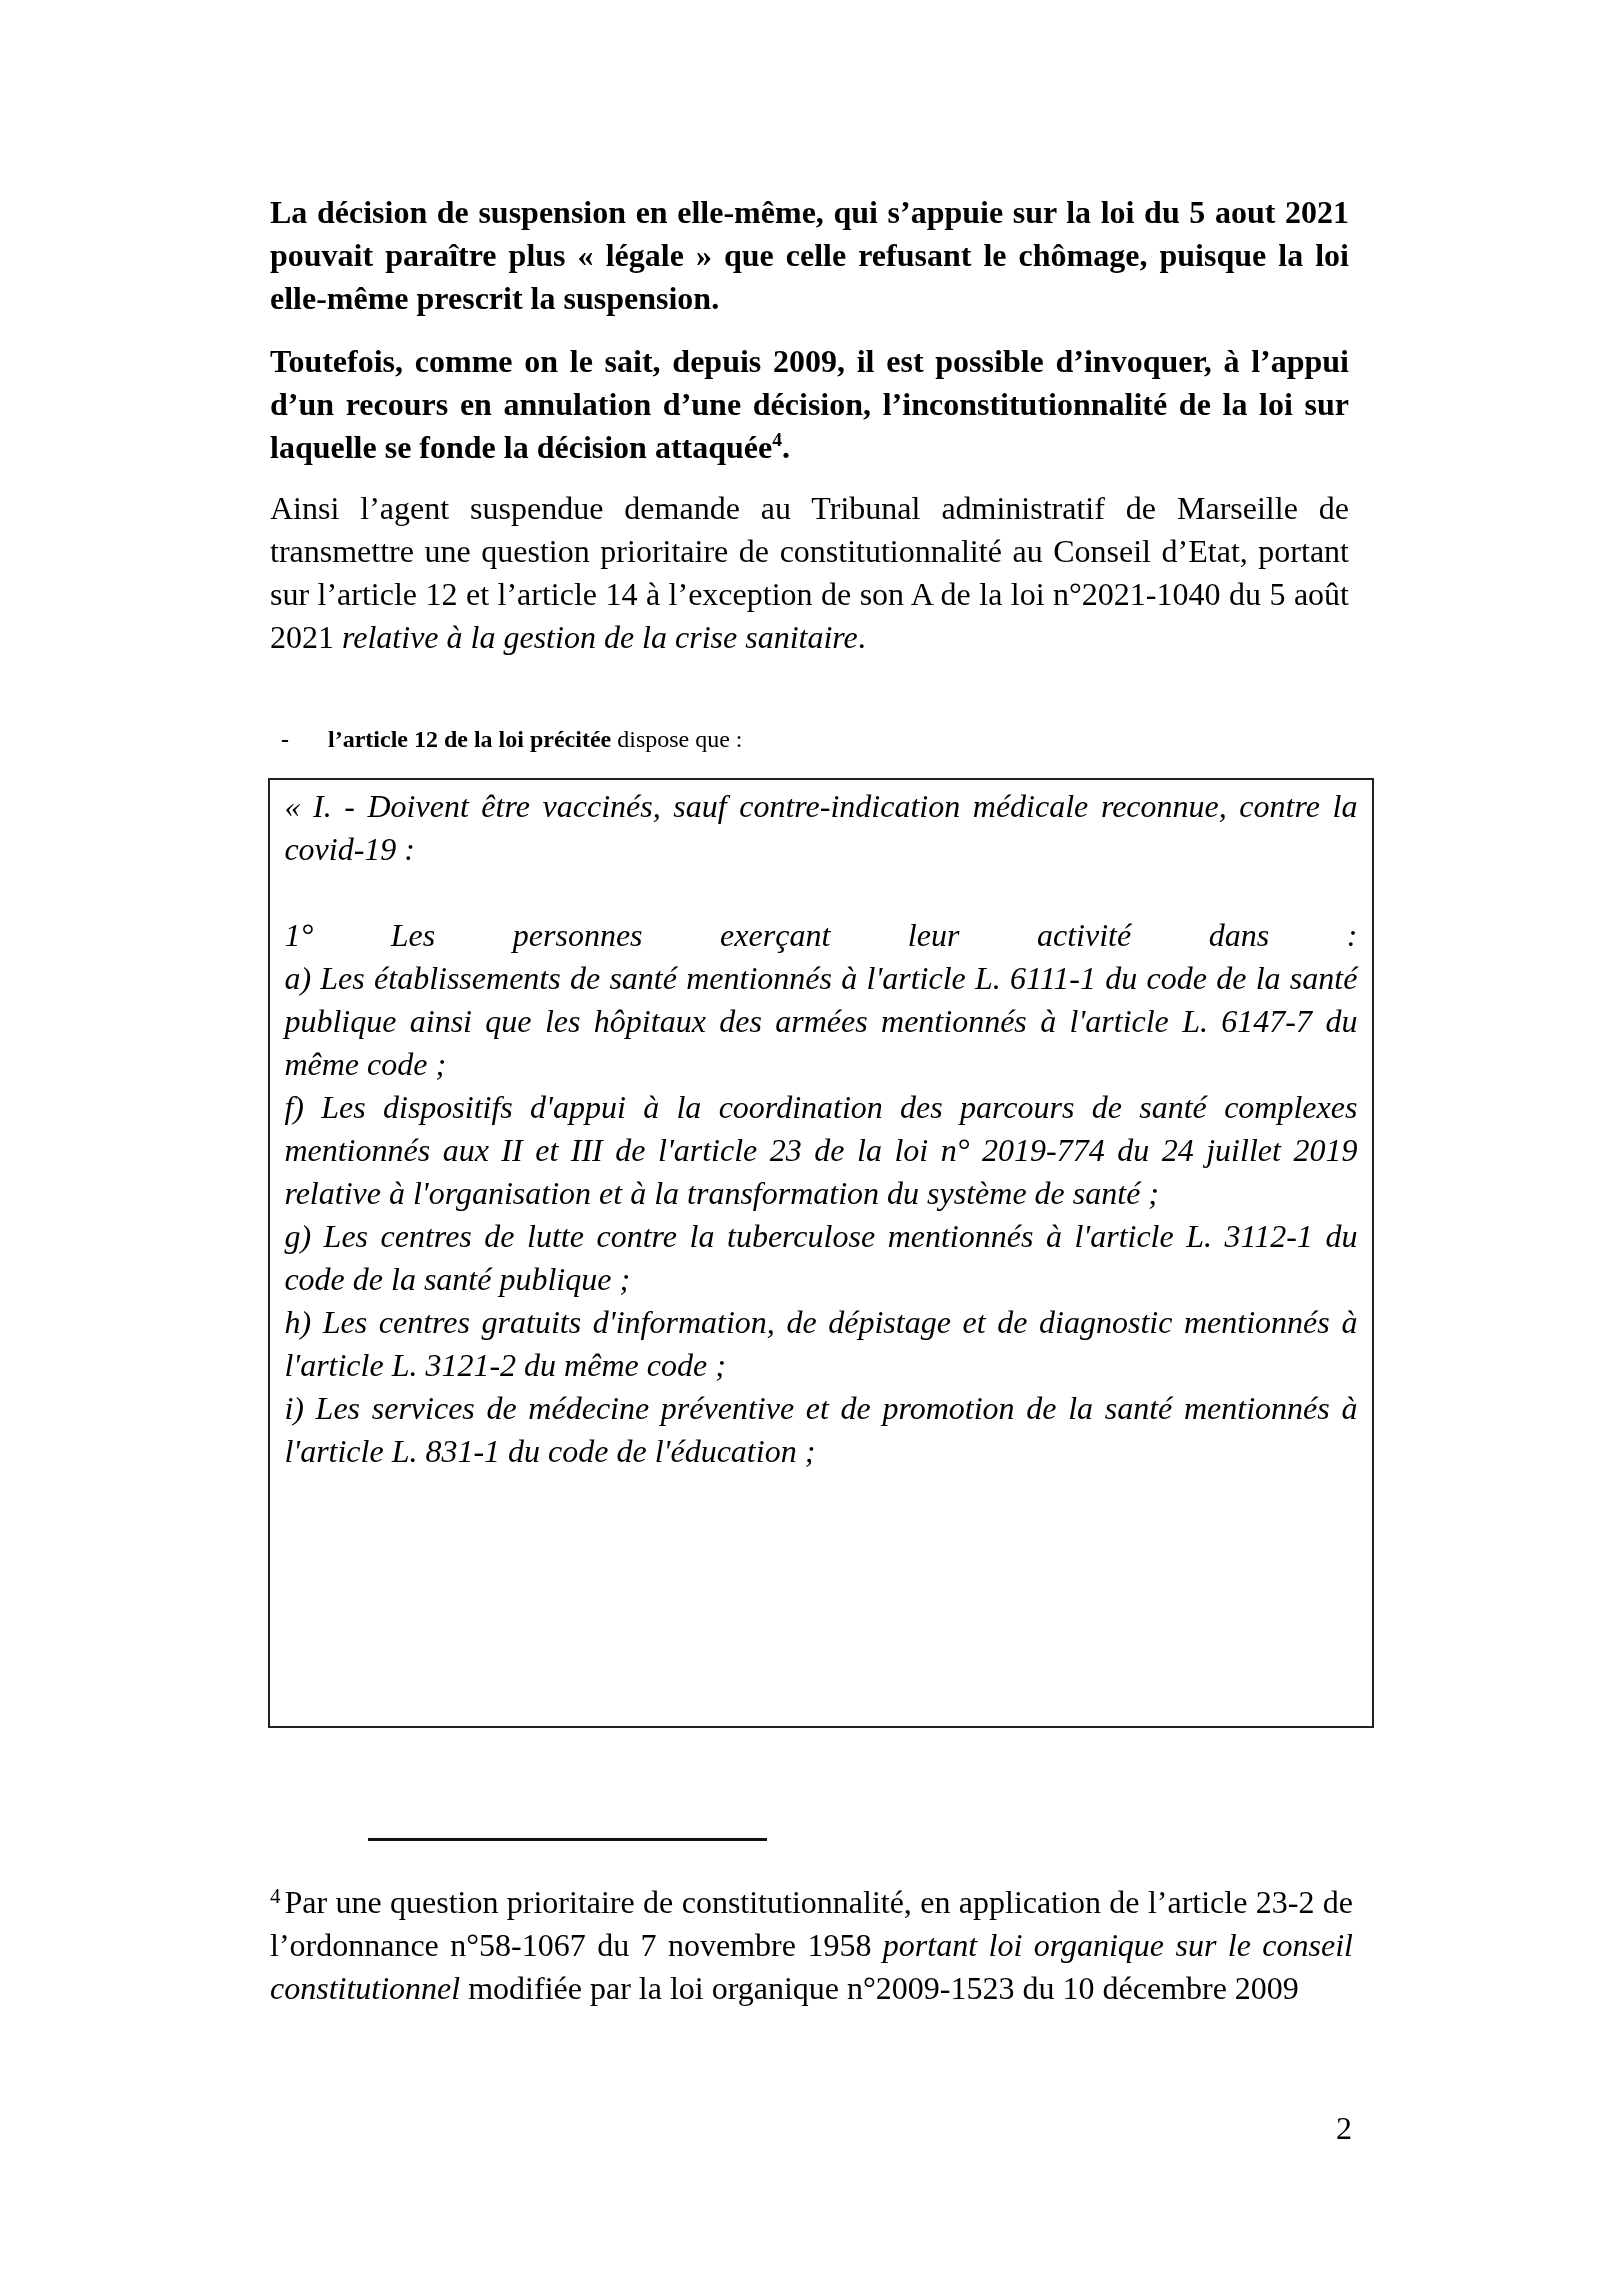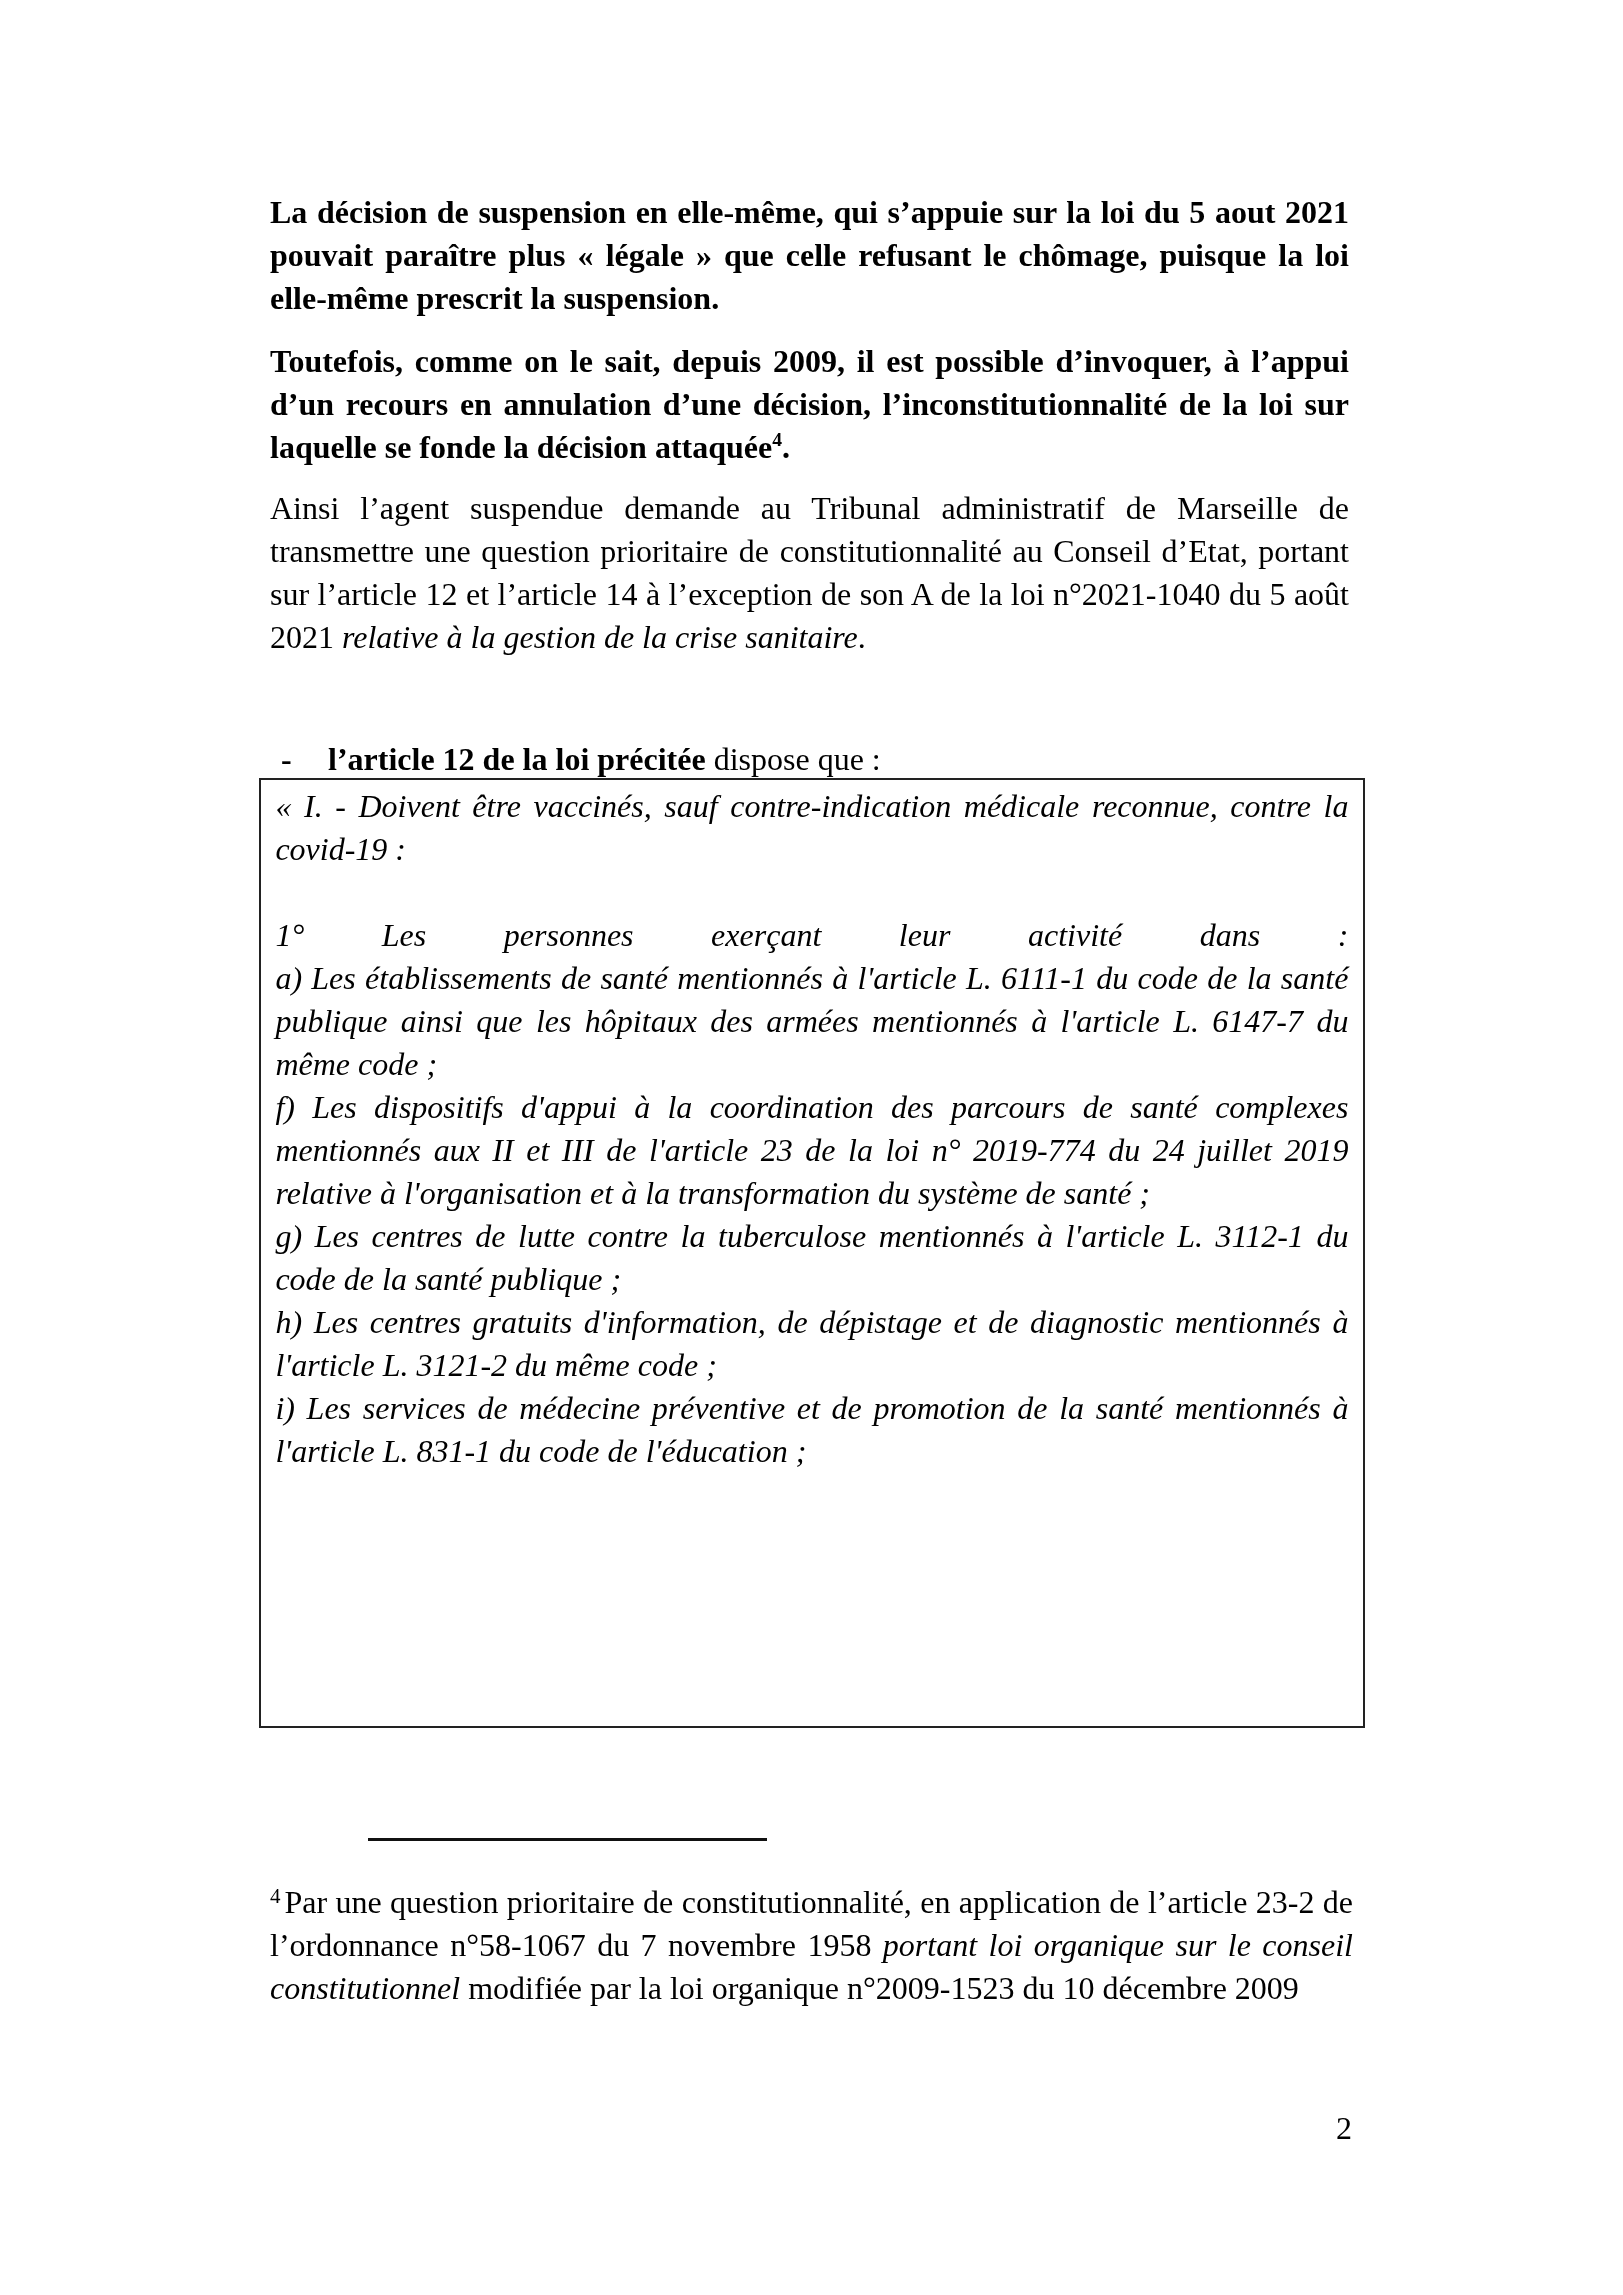--- a/index.html
+++ b/index.html
@@ -7,23 +7,23 @@
          font-family: "Liberation Serif", "DejaVu Serif", serif; color: #000; }
   .page { position: absolute; left: 0; top: 0; width: 1303px; height: 2295px; }
   .block { position: absolute; left: 270px; width: 1079px; font-size: 32px; line-height: 43px; text-align: justify; }
   .bold { font-weight: bold; }
   p { margin: 0; }
   .justify-last { text-align-last: justify; }
   sup { font-size: 19.6px; line-height: 0; vertical-align: super; }
   #p1 { top: 191px; }
   #p2 { top: 340px; }
   #p3 { top: 487px; }
-  #bullet { position: absolute; top: 738px; left: 281px; font-size: 32px; line-height: 43px; }
+  #bullet { position: absolute; top: 718px; left: 281px; font-size: 24px; line-height: 43px; }
   #bullet .dash { display: inline-block; width: 47px; font-weight: bold; }
-  .quote-box { position: absolute; left: 259px; top: 778px; width: 1106px; height: 950px;
+  .quote-box { position: absolute; left: 268px; top: 778px; width: 1106px; height: 950px;
                border: 2px solid #222; box-sizing: border-box; }
   .quote-inner { position: absolute; left: 14.4px; top: 5.2px; width: 1073px; font-size: 32px; line-height: 43px;
                  font-style: italic; text-align: justify; }
   .quote-inner p { margin: 0; }
   .gap { height: 43px; }
   .fn-rule { position: absolute; left: 368px; top: 1838px; width: 399px; height: 2.6px; background: #111; }
   .footnote { position: absolute; left: 270px; top: 1881px; width: 1083px; font-size: 32px; line-height: 43px; text-align: justify; }
   .footnote .fn-mark { font-size: 21px; vertical-align: top; position: relative; top: -6.5px; margin-right: 3.9px; }
   .page-num { position: absolute; left: 1336px; top: 2110px; font-size: 32px; }
   em { font-style: italic; }

